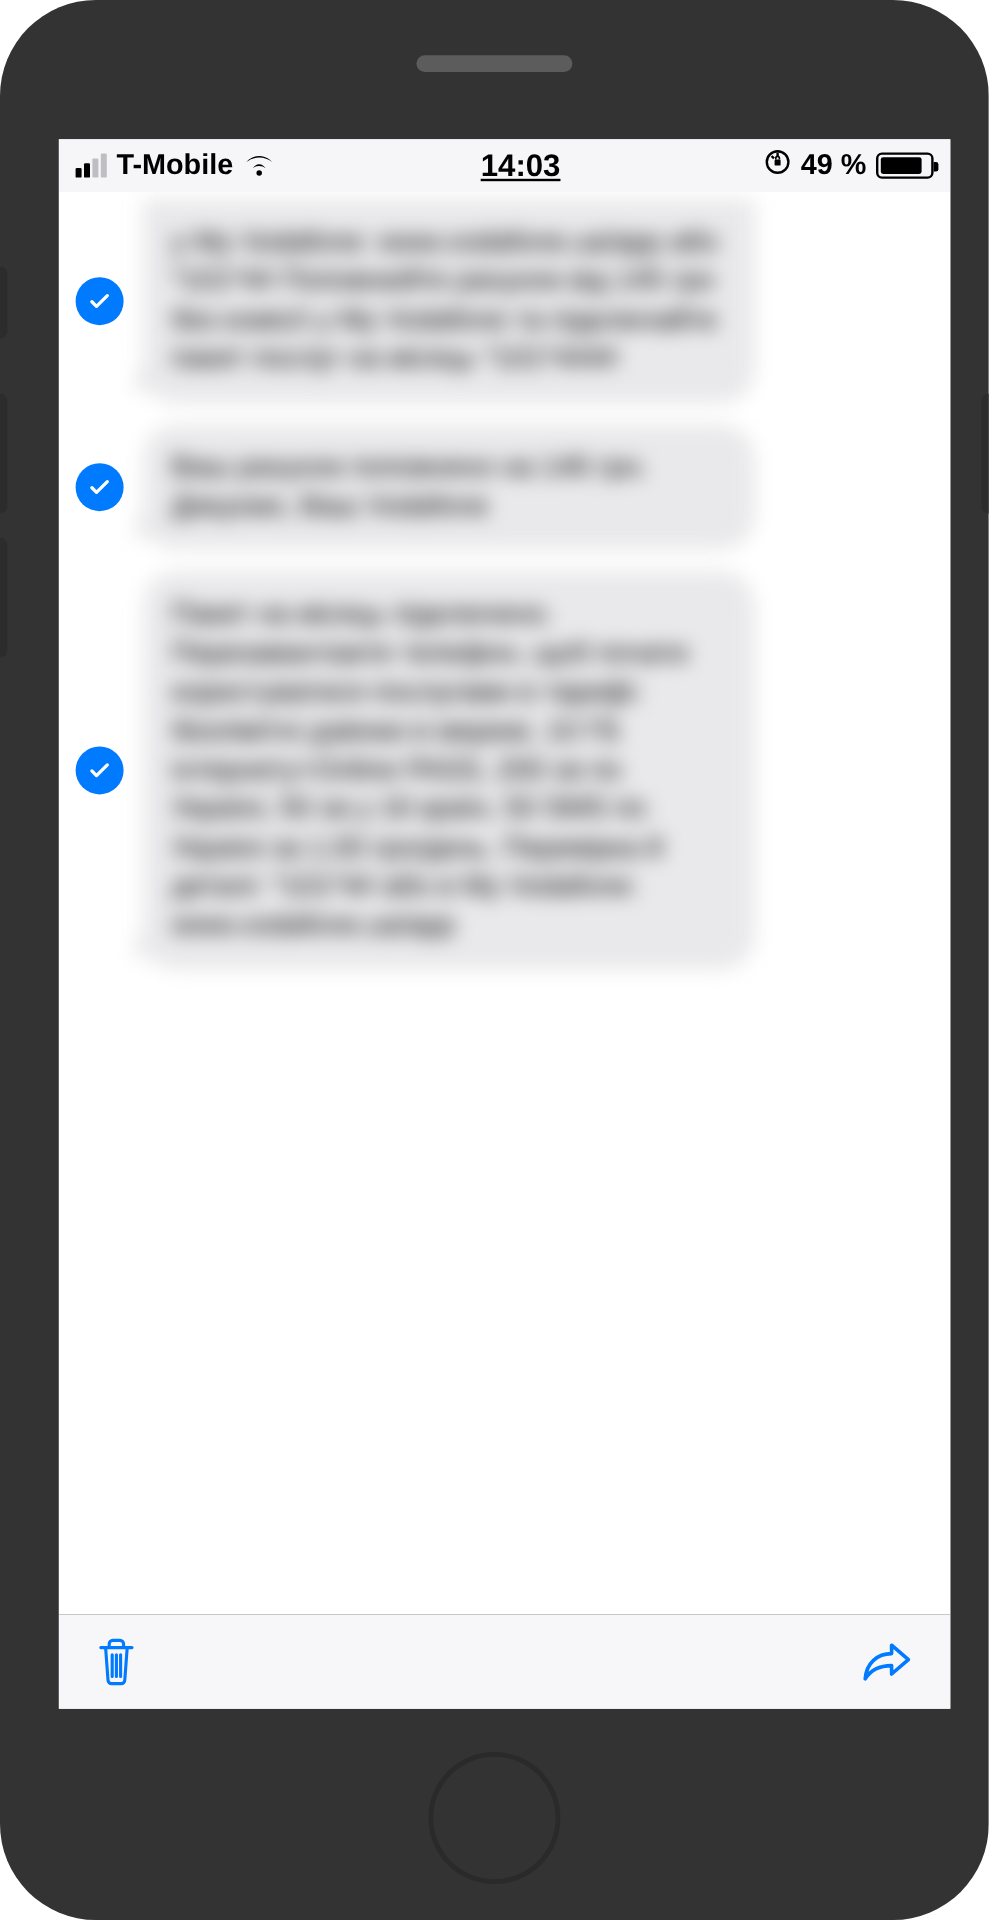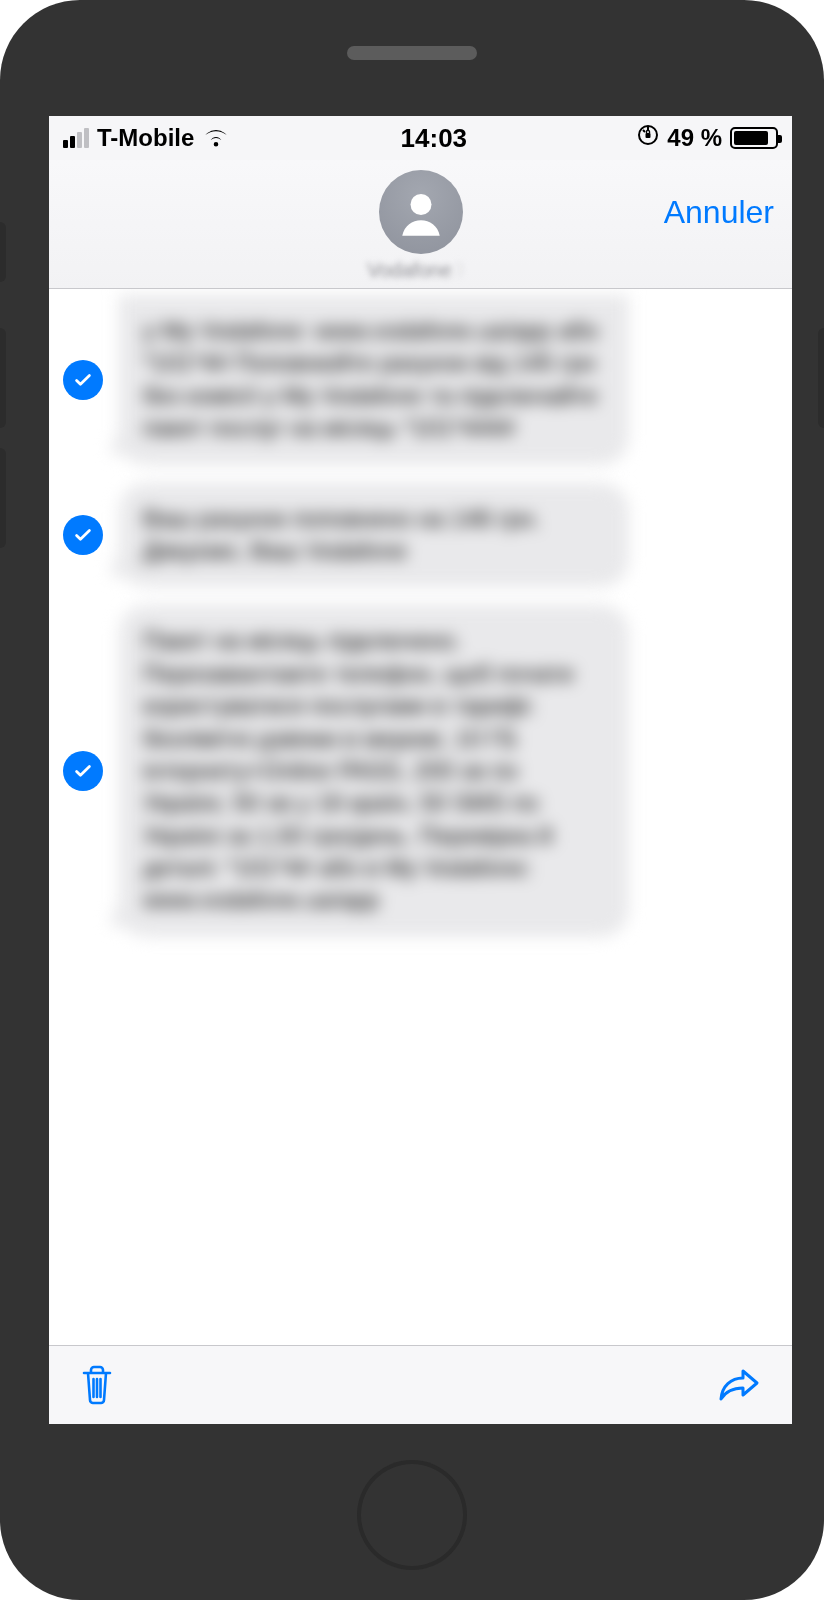--- a/index.html
+++ b/index.html
@@ -27,21 +27,21 @@
     background: #fff; overflow: hidden; display: flex; flex-direction: column; margin-left: 17px;
   }
 
   
   .status-bar {
     height: 44px; background: #f6f6f8; display: flex; align-items: center;
     justify-content: space-between; padding: 0 14px; font-size: 24px; font-weight: 600;
     color: #000;
   }
   .status-left, .status-right { display: flex; align-items: center; gap: 8px; }
-  .status-center { font-size: 26px; font-weight: 600; }
+  .status-center { font-size: 26px; font-weight: 600; text-decoration: underline; }
   .sig-bars { display: flex; align-items: flex-end; gap: 2px; }
   .sig-bars span { width: 5px; background: #000; border-radius: 1px; }
   .sig-bars span:nth-child(1){ height: 8px; }
   .sig-bars span:nth-child(2){ height: 12px; }
   .sig-bars span:nth-child(3){ height: 16px; background: #bfbfc3; }
   .sig-bars span:nth-child(4){ height: 20px; background: #bfbfc3; }
   .wifi-icon svg { display:block; }
   .battery-wrap { display:flex; align-items:center; gap:4px; }
   .battery { position:relative; width: 48px; height: 22px; border: 2px solid #000; border-radius: 5px; }
   .battery::after { content:""; position:absolute; right:-6px; top:6px; width:4px; height:8px; background:#000; border-radius:0 2px 2px 0; }
@@ -142,33 +142,20 @@
         </span>
         <span>49 %</span>
         <span class="battery-wrap">
           <span class="battery">
               <span class="battery-fill"></span>
             </span>
         </span>
       </div>
     </div>
 
-    <div class="nav-header">
-      <button class="cancel-btn">Annuler</button>
-      <div class="avatar">
-        <svg viewBox="0 0 24 24">
-            <circle cx="12" cy="9" r="4.2" fill="#fff"></circle>
-            <path fill="#fff" d="M4.5 21.5c.8-4 4-6.2 7.5-6.2s6.7 2.2 7.5 6.2H4.5z"></path>
-          </svg>
-      </div>
-      <div class="contact-row">
-        <span>Vodafone</span>
-        <span class="chev">〉</span>
-      </div>
-    </div>
 
     <div class="msgs-area">
       <div class="msg-row top-cut">
         <div class="sel-check">
           <svg viewBox="0 0 24 24">
               <path fill="none" stroke="#fff" stroke-width="3" stroke-linecap="round" stroke-linejoin="round" d="M5 12.5l4.2 4.2L19 7"></path>
             </svg>
         </div>
         <div class="bubble-col">
           <div class="bubble">у My Vodafone: www.vodafone.ua/app або *101*4# Поповнюйте рахунок від 145 грн без комісії у My Vodafone та підключайте пакет послуг на місяць *101*444#</div>

